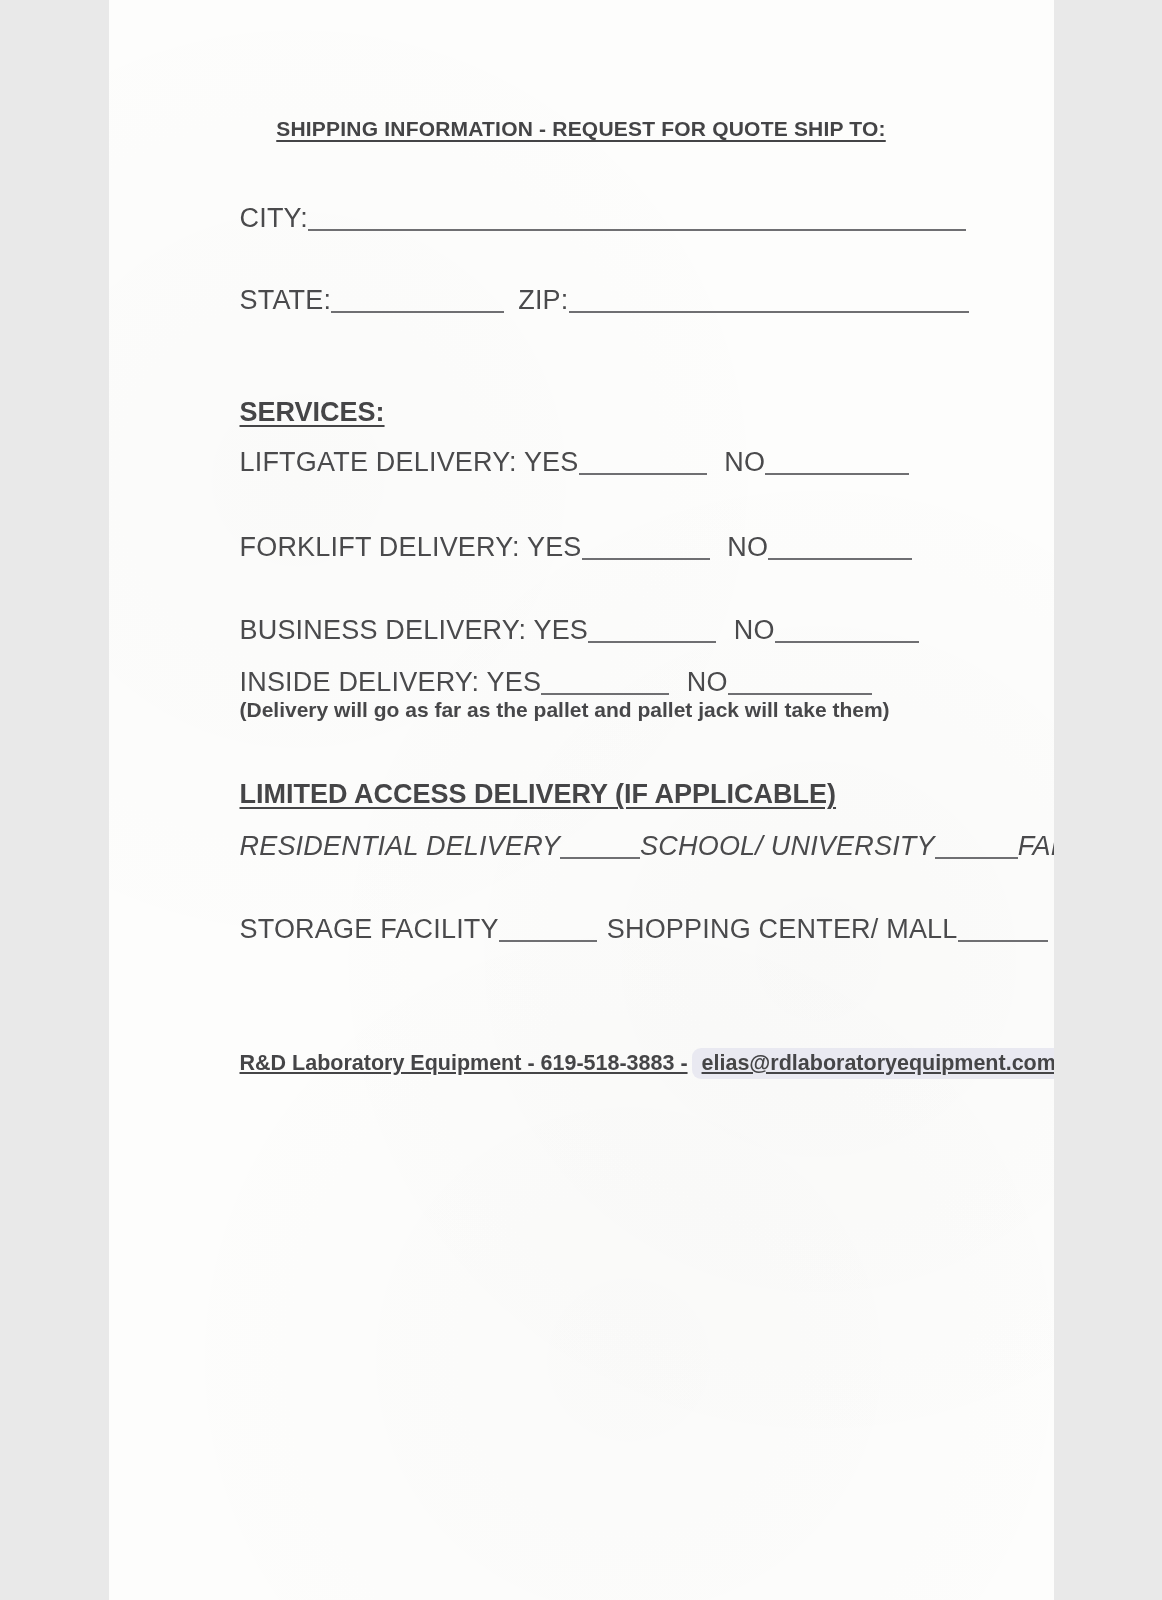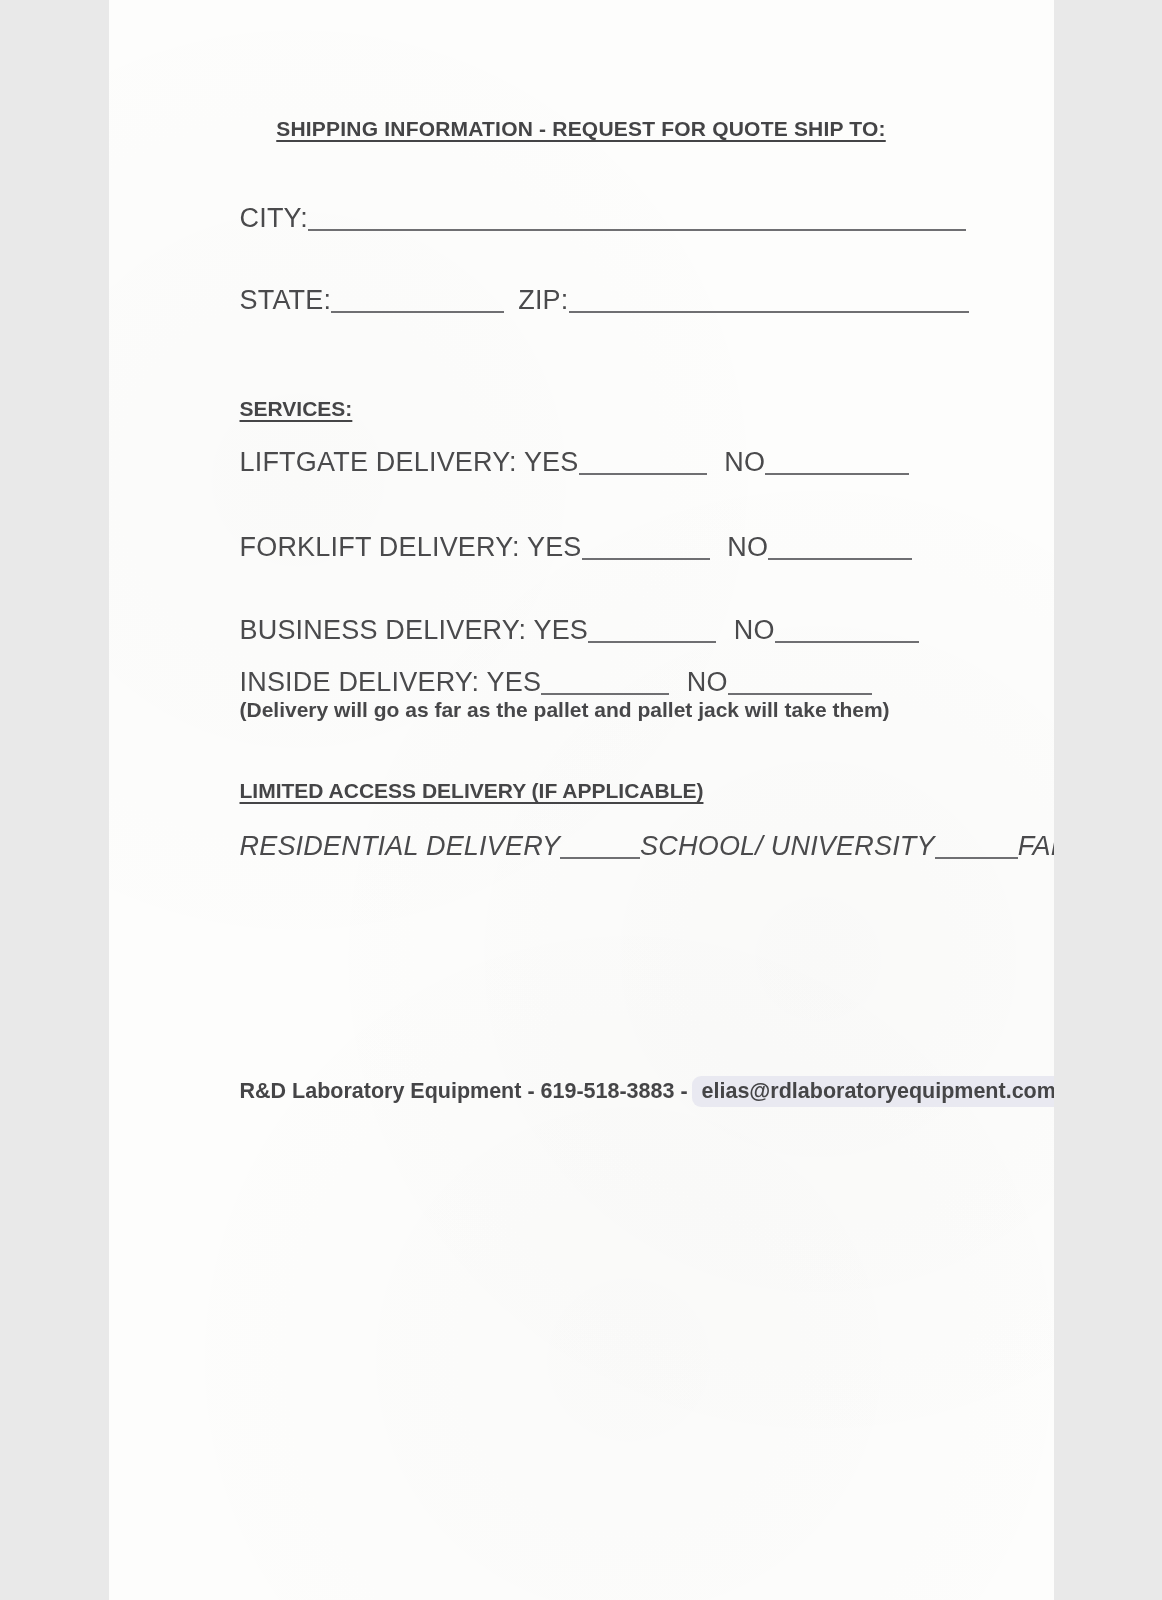--- a/index.html
+++ b/index.html
@@ -29,21 +29,21 @@
     width: 100%;
     text-align: center;
     font-size: 21px;
     font-weight: bold;
     letter-spacing: 0.2px;
     color: #444446;
     margin: 0;
   }
   .title .u { text-decoration: underline; text-underline-offset: 4px; text-decoration-thickness: 2px; }
   .heading {
-    font-size: 21px;
+    font-size: 27px;
     font-weight: bold;
     color: #454547;
     margin: 0;
   }
   .heading .u { text-decoration: underline; text-underline-offset: 4px; text-decoration-thickness: 2px; }
   .row {
     font-size: 27px;
     line-height: 26px;
     color: #4a4a4c;
     letter-spacing: 0.2px;
@@ -121,19 +121,22 @@
   </div>
 
   <h2 class="abs heading" style="top:779px;">
     <span class="u">LIMITED ACCESS DELIVERY (IF APPLICABLE)</span>
   </h2>
 
   <div class="abs row" style="top:833px;font-style:italic;">
     <span>RESIDENTIAL DELIVERY</span><span class="blank" style="width:80px;"></span><span>SCHOOL/ UNIVERSITY</span><span class="blank" style="width:83px;"></span><span>FARM</span><span class="blank" style="width:93px;"></span>
   </div>
 
+  <div class="abs row" style="top:916px;">
+    <span>STORAGE FACILITY</span><span class="blank" style="width:98px;"></span><span class="gap-sm"></span><span>SHOPPING CENTER/ MALL</span><span class="blank" style="width:90px;"></span>
+  </div>
 
 
-  <div class="abs footer-line" style="top:1079px;">
+  <div class="abs footer-line" style="top:1051px;text-decoration:underline;">
     <span>R&amp;D Laboratory Equipment - 619-518-3883 -</span><span class="email-chip">elias@rdlaboratoryequipment.com</span>
   </div>
 
 </main>
 
 </body></html>

